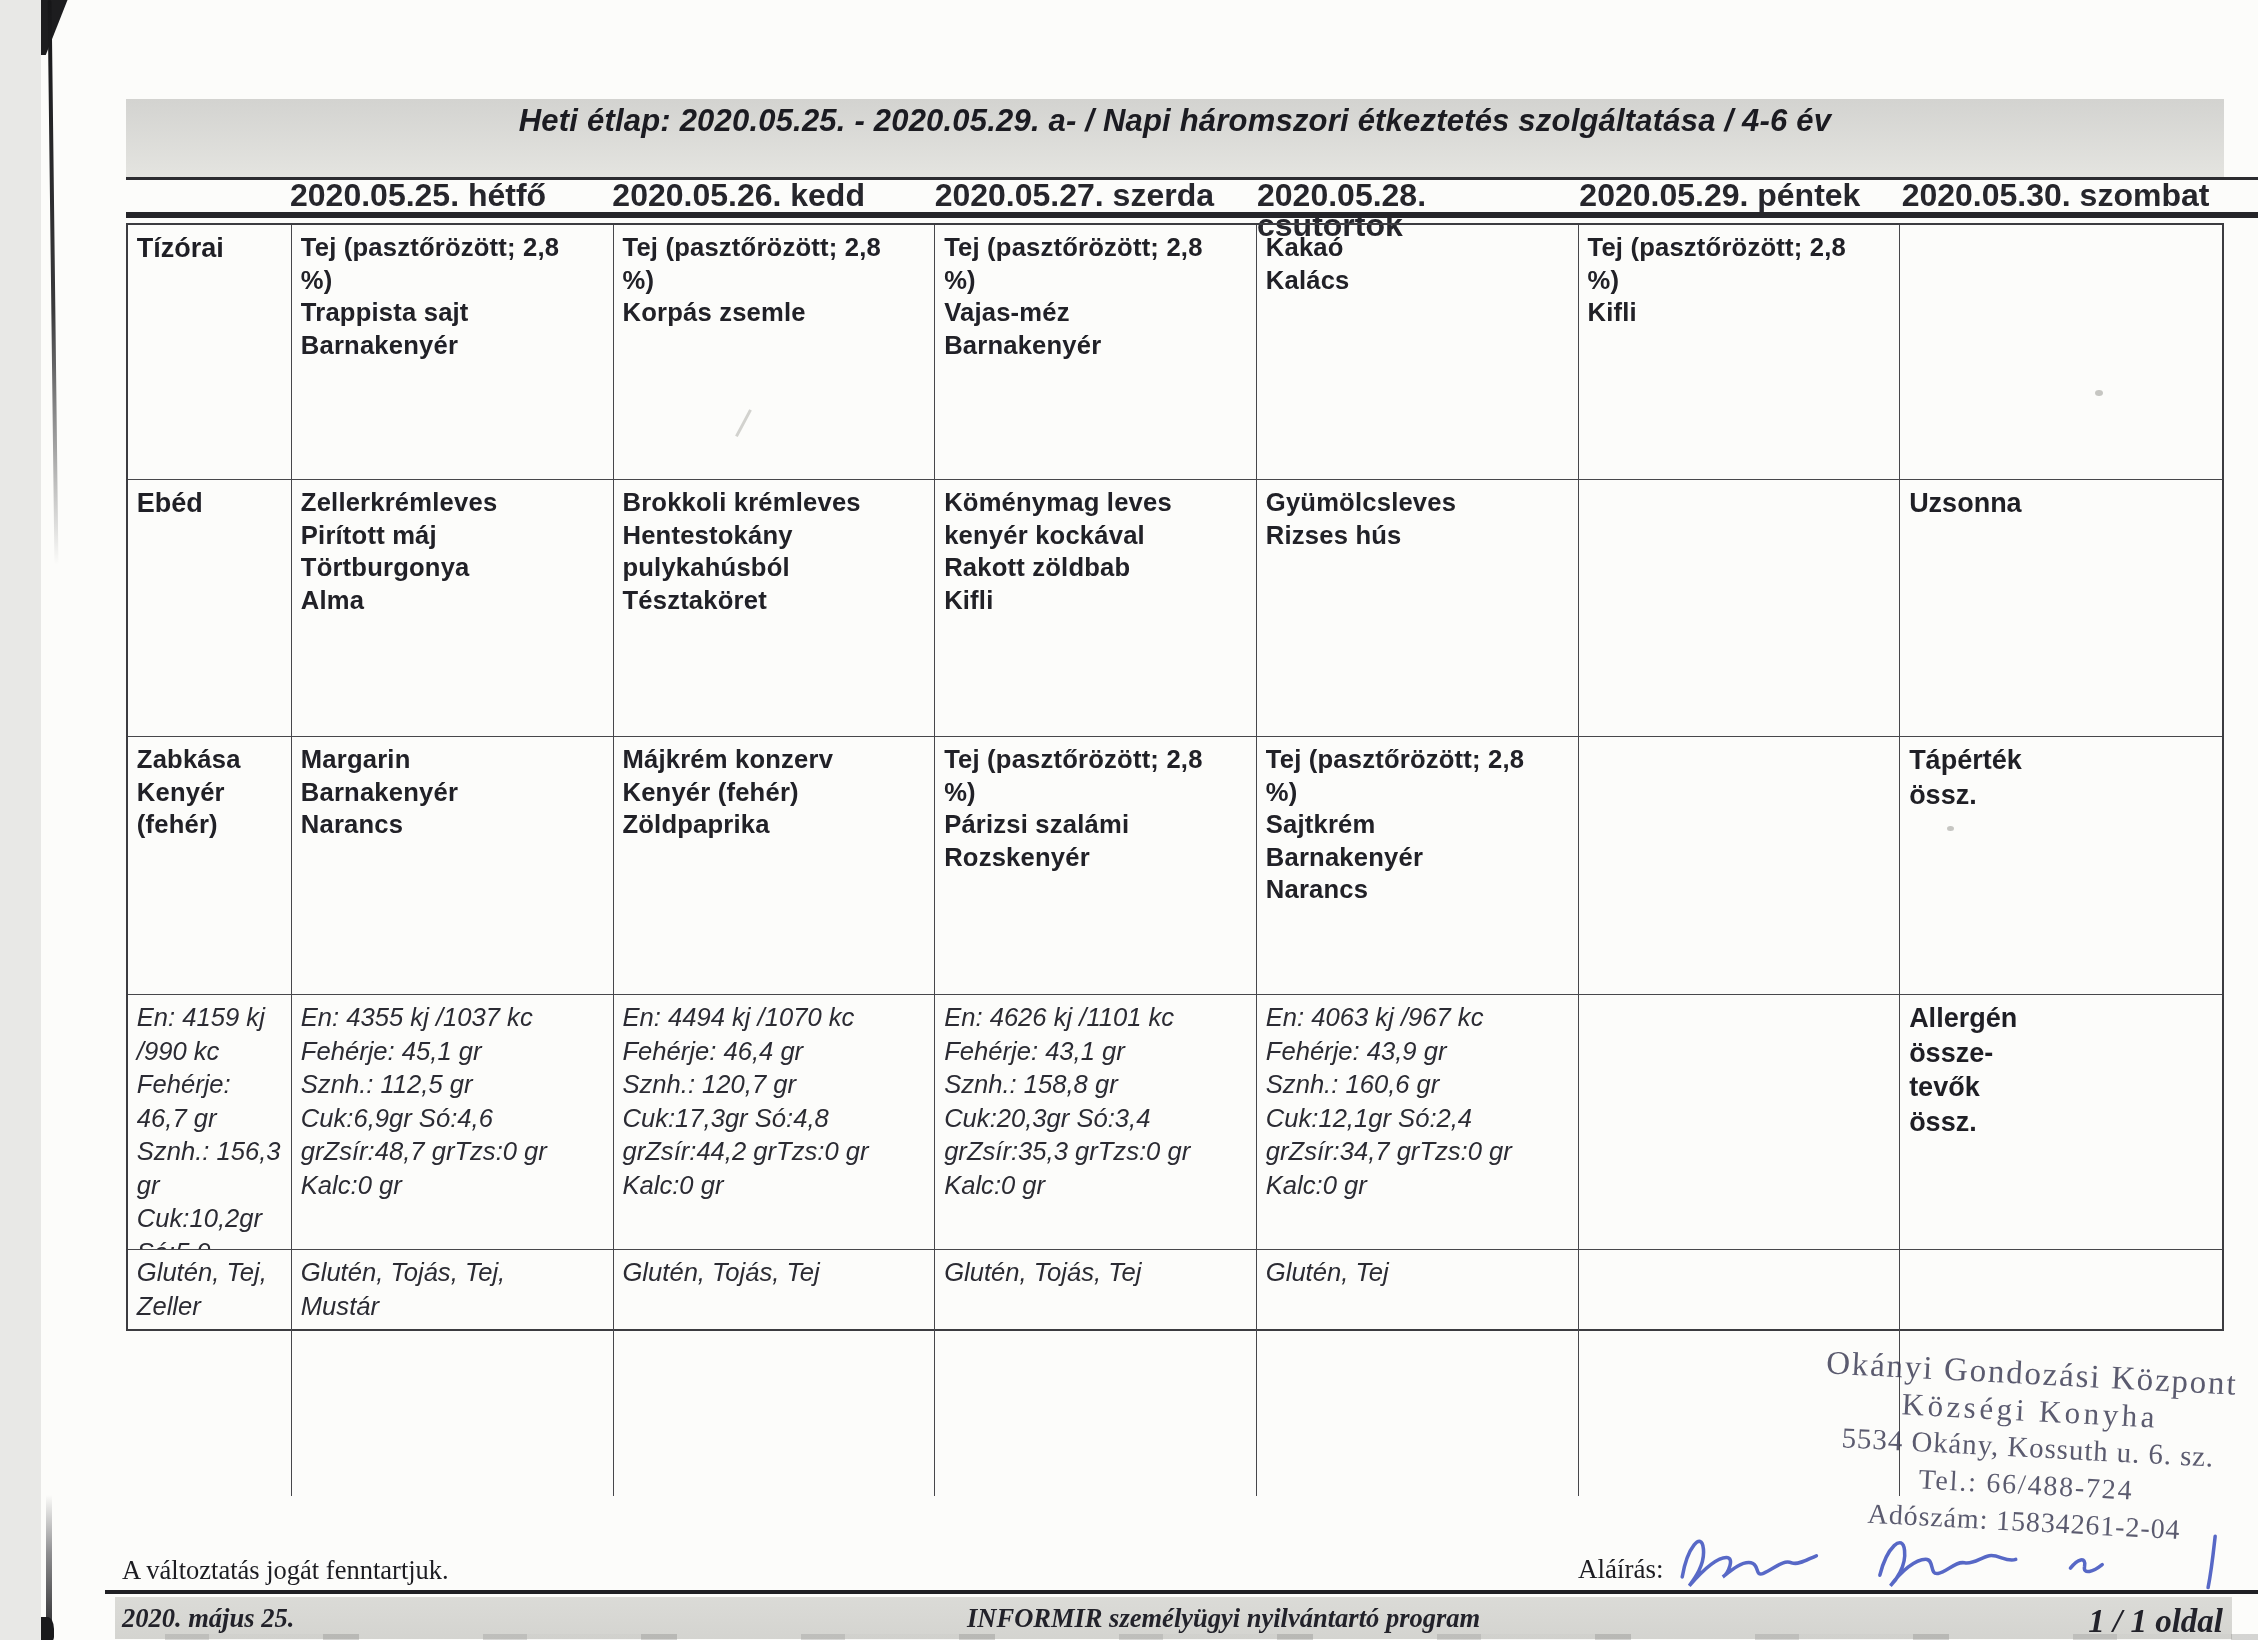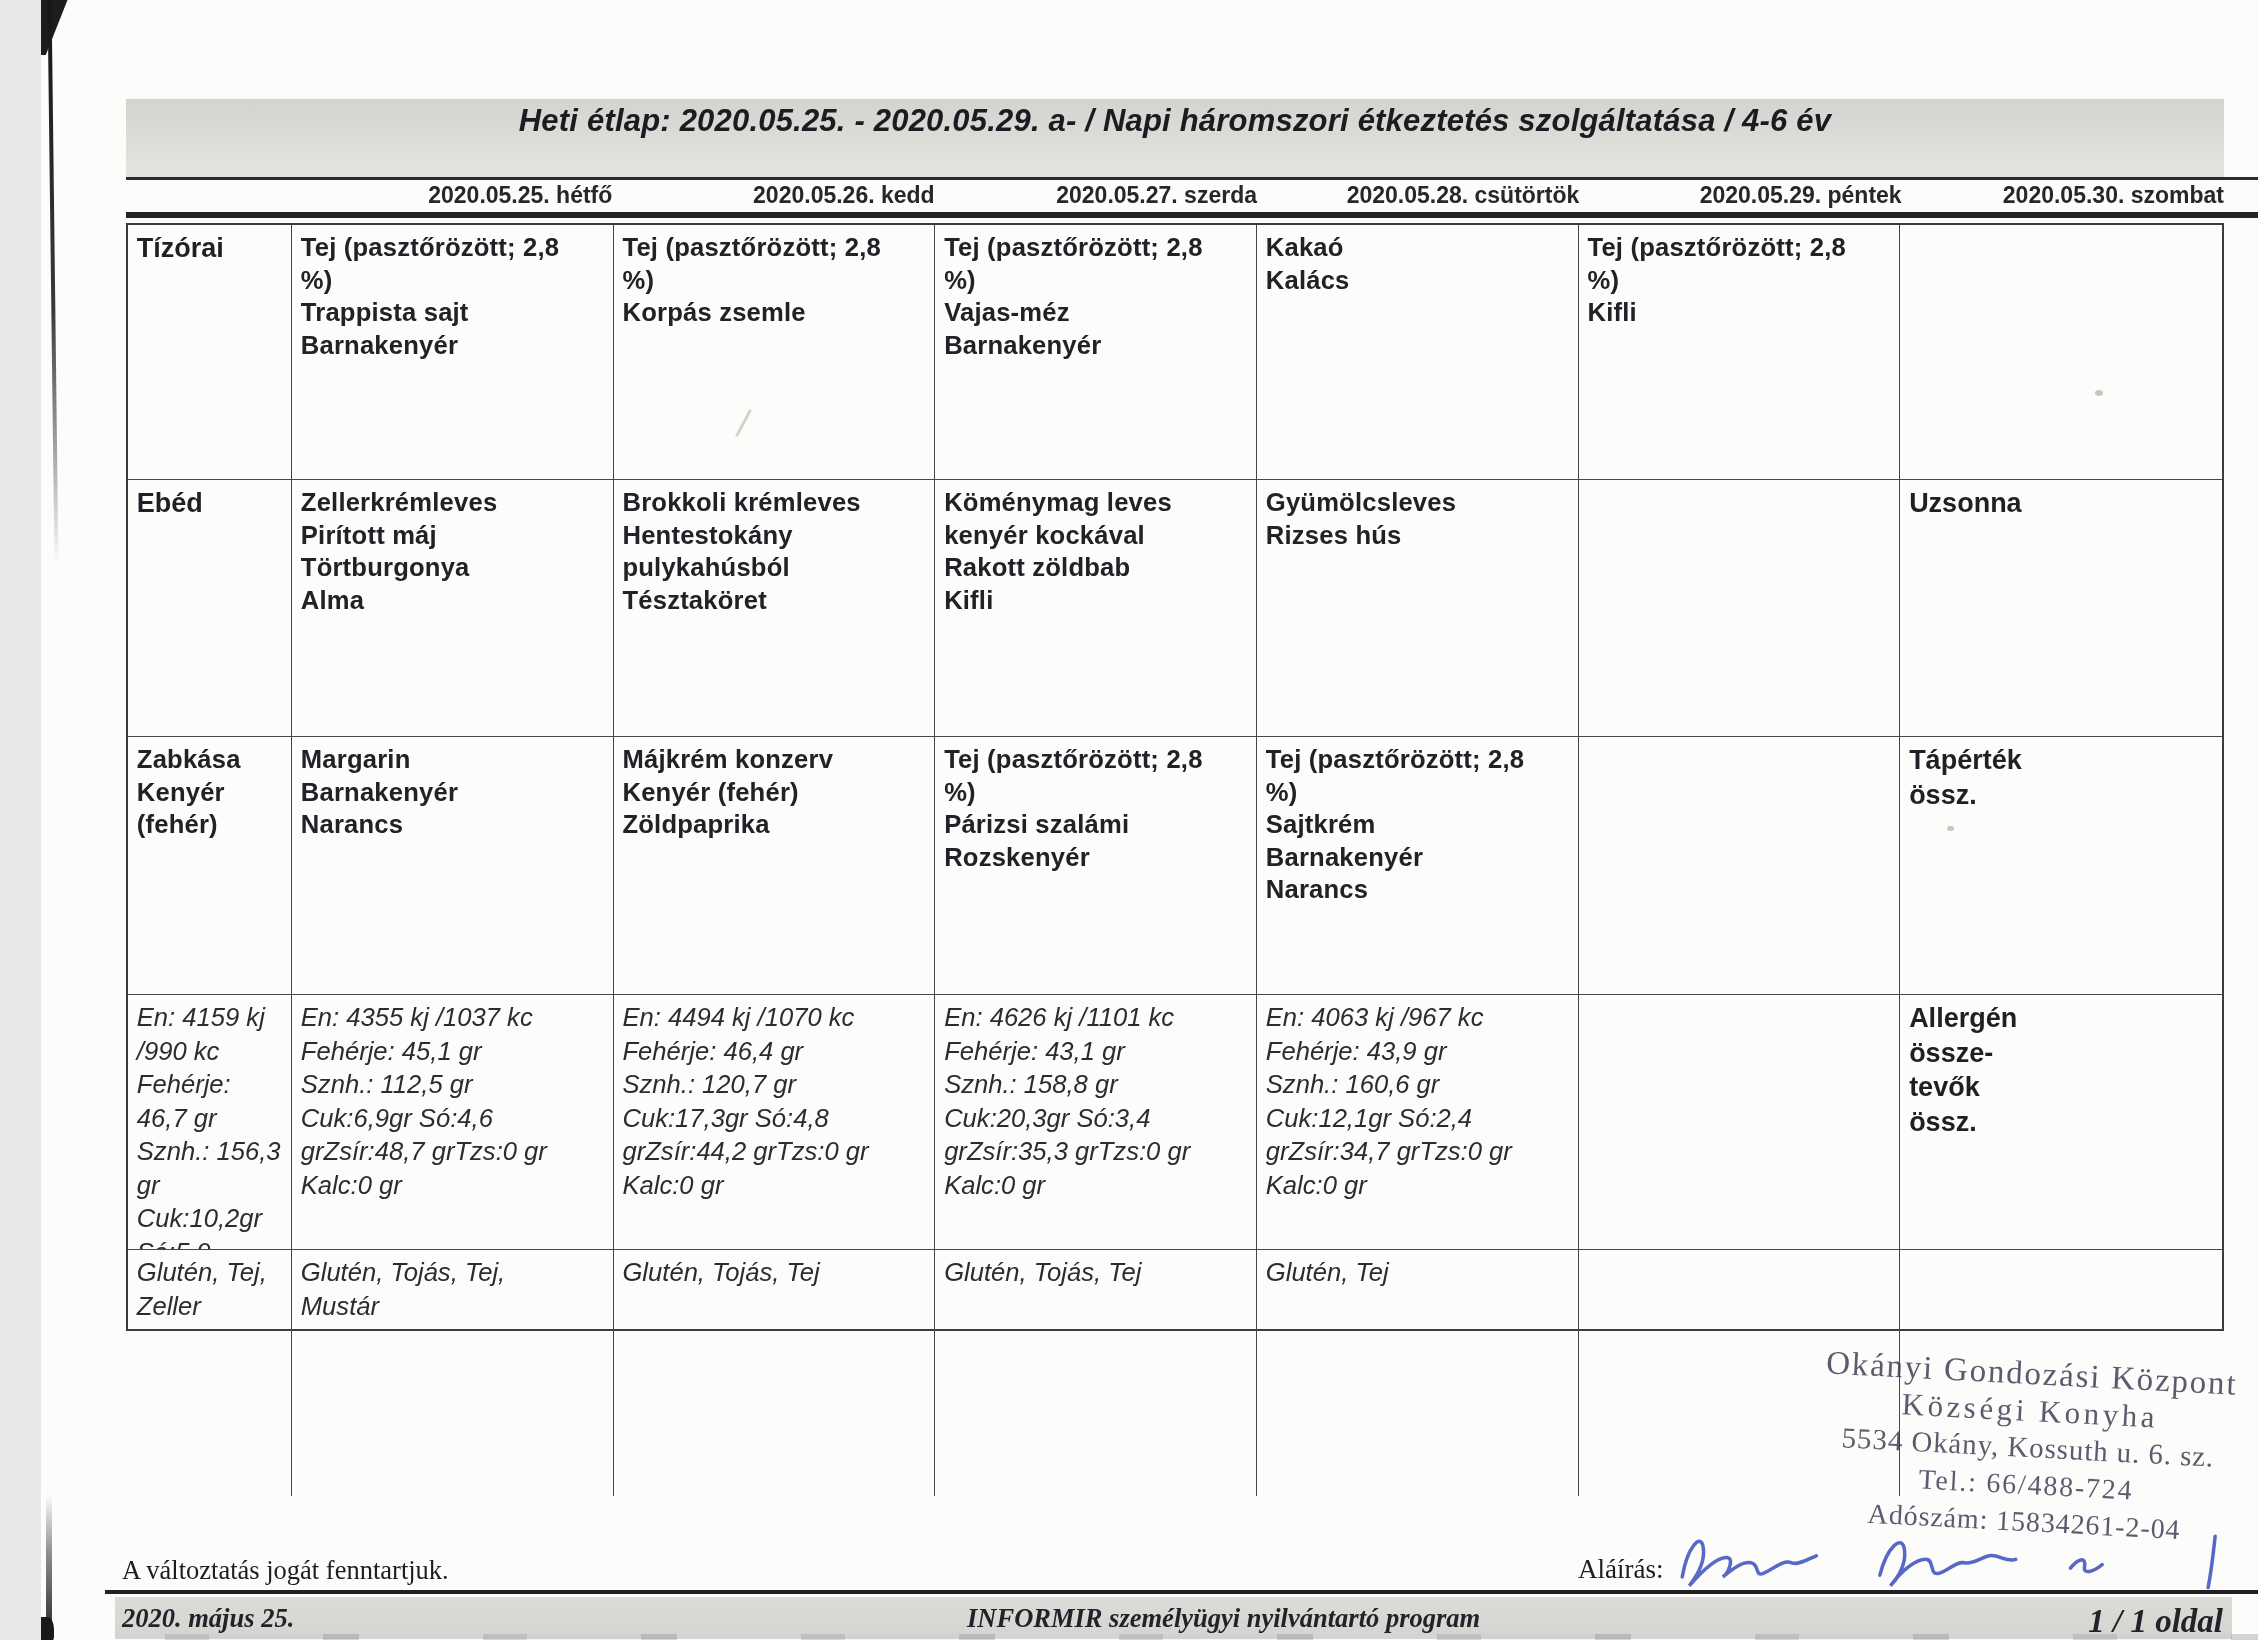--- a/index.html
+++ b/index.html
@@ -26,21 +26,21 @@
     background:linear-gradient(#d3d3d0, #e4e4e0); }
   .doc-title { position:absolute; left:85px; top:103px; width:2098px;
     text-align:center; font-weight:bold; font-style:italic; font-size:31px;
     color:#1b1b21; letter-spacing:0.2px; }
   .doc-subtitle { position:absolute; left:85px; top:144px; width:2098px;
     text-align:center; font-size:25.6px; color:#33333a; }
   .thin-rule { position:absolute; left:85px; top:177px; width:2163px; height:2.6px; background:#2c2c30; }
   .thick-rule { position:absolute; left:85px; top:212px; width:2163px; height:6.2px; background:#252529; }
   .date-row { position:absolute; left:85px; top:180px; width:2098px; height:30px;
     display:grid; grid-template-columns:164px repeat(6, 1fr); }
-  .date-row > div { text-align:right; font-weight:bold; font-size:23px; line-height:30px; color:#26262c; }
+  .date-row > div { text-align:left; font-weight:bold; font-size:32px; line-height:30px; color:#26262c; }
   
   .menu-table { position:absolute; left:85px; top:223px; width:2098px; height:1108px;
     display:grid; grid-template-columns:164px repeat(6, 1fr);
     grid-template-rows:255px 257px 258px 255px 246px;
     border:2.6px solid #3c3c40; box-sizing:border-box; background:transparent; }
   .menu-table > div { border-right:1.8px solid #47474b; border-bottom:1.8px solid #47474b;
     box-sizing:border-box; padding:6.2px 7px 5.3px 8.8px; white-space:pre-line; overflow:hidden; }
   .menu-table > div:nth-child(7n) { border-right:none; }
   .menu-table > div:nth-child(n+29) { border-bottom:none; }
   .row-label { font-weight:bold; font-size:27px; line-height:1.28; color:#1f1f25; }

